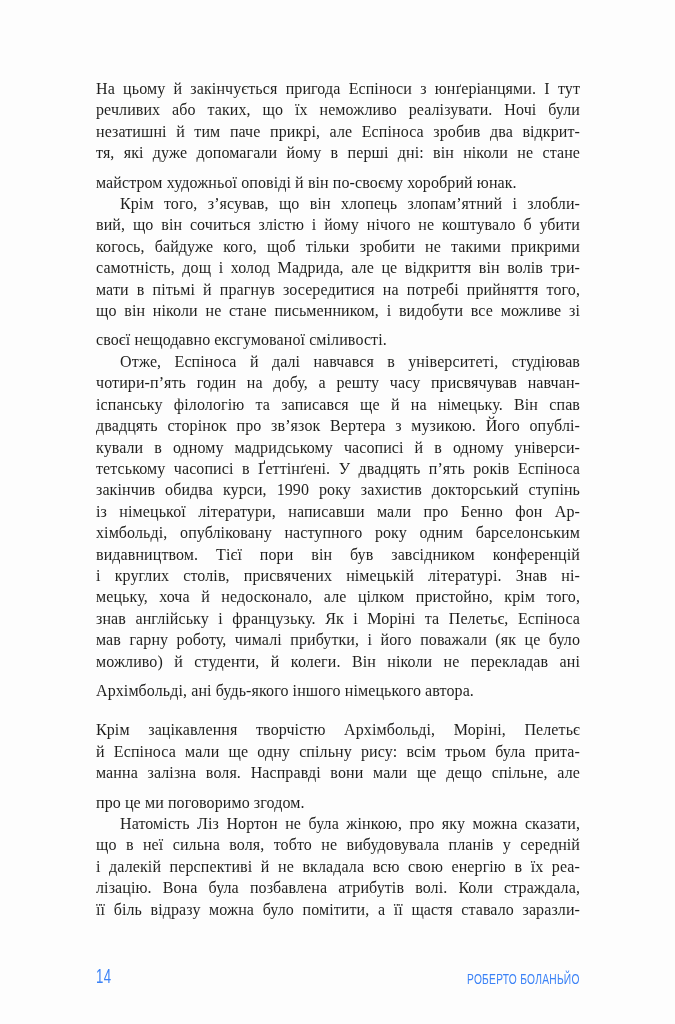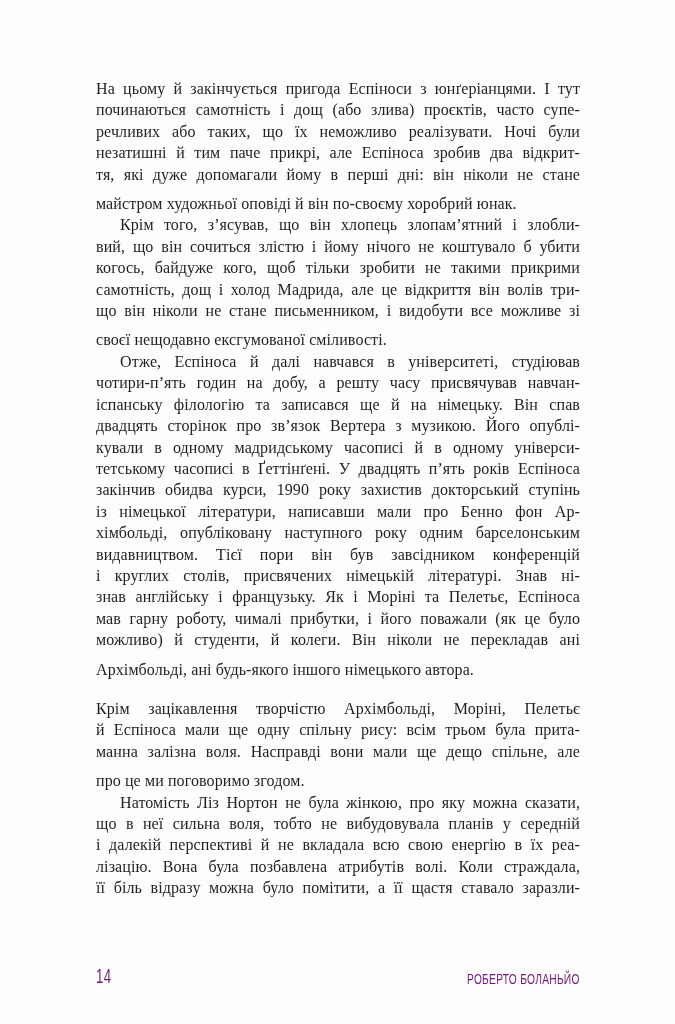--- a/index.html
+++ b/index.html
@@ -33,21 +33,21 @@
   }
   .line.ind { text-indent: 24px; }
   .line.pend { text-align-last: left; margin-top: 8px; }
   .footer {
     position: absolute;
     left: 96px;
     top: 964px;
     width: 484px;
     height: 24px;
     font-family: "Liberation Sans", sans-serif;
-    color: #701a75;
+    color: #3b82f6;
   }
   .page-num {
     position: absolute;
     left: 0;
     top: 1px;
     font-size: 20px;
     transform: scaleX(0.66);
     transform-origin: 0 50%;
     letter-spacing: 0.5px;
   }
@@ -62,46 +62,47 @@
     white-space: nowrap;
   }
 </style>
 </head>
 <body>
 
 <div class="page">
   <div class="text-block">
       <div class="para">
         <div class="line">На цьому й закінчується пригода Еспіноси з юнґеріанцями. І тут</div>
-        <div class="line">починаються самотність і дощ (або злива) проєктів, часто супе-</div>
         <div class="line">речливих або таких, що їх неможливо реалізувати. Ночі були</div>
         <div class="line">незатишні й тим паче прикрі, але Еспіноса зробив два відкрит-</div>
         <div class="line">тя, які дуже допомагали йому в перші дні: він ніколи не стане</div>
         <div class="line pend">майстром художньої оповіді й він по-своєму хоробрий юнак.</div>
       </div>
       <div class="para">
         <div class="line ind">Крім того, з’ясував, що він хлопець злопам’ятний і злобли-</div>
         <div class="line">вий, що він сочиться злістю і йому нічого не коштувало б убити</div>
         <div class="line">когось, байдуже кого, щоб тільки зробити не такими прикрими</div>
         <div class="line">самотність, дощ і холод Мадрида, але це відкриття він волів три-</div>
+        <div class="line">мати в пітьмі й прагнув зосередитися на потребі прийняття того,</div>
         <div class="line">що він ніколи не стане письменником, і видобути все можливе зі</div>
         <div class="line pend">своєї нещодавно ексгумованої сміливості.</div>
       </div>
       <div class="para">
         <div class="line ind">Отже, Еспіноса й далі навчався в університеті, студіював</div>
         <div class="line">чотири-п’ять годин на добу, а решту часу присвячував навчан-</div>
         <div class="line">іспанську філологію та записався ще й на німецьку. Він спав</div>
         <div class="line">двадцять сторінок про зв’язок Вертера з музикою. Його опублі-</div>
         <div class="line">кували в одному мадридському часописі й в одному універси-</div>
         <div class="line">тетському часописі в Ґеттінґені. У двадцять п’ять років Еспіноса</div>
         <div class="line">закінчив обидва курси, 1990 року захистив докторський ступінь</div>
         <div class="line">із німецької літератури, написавши мали про Бенно фон Ар-</div>
         <div class="line">хімбольді, опубліковану наступного року одним барселонським</div>
         <div class="line">видавництвом. Тієї пори він був завсідником конференцій</div>
         <div class="line">і круглих столів, присвячених німецькій літературі. Знав ні-</div>
+        <div class="line">мецьку, хоча й недосконало, але цілком пристойно, крім того,</div>
         <div class="line">знав англійську і французьку. Як і Моріні та Пелетьє, Еспіноса</div>
         <div class="line">мав гарну роботу, чималі прибутки, і його поважали (як це було</div>
         <div class="line">можливо) й студенти, й колеги. Він ніколи не перекладав ані</div>
         <div class="line pend">Архімбольді, ані будь-якого іншого німецького автора.</div>
       </div>
       <div class="para gap">
         <div class="line">Крім зацікавлення творчістю Архімбольді, Моріні, Пелетьє</div>
         <div class="line">й Еспіноса мали ще одну спільну рису: всім трьом була прита-</div>
         <div class="line">манна залізна воля. Насправді вони мали ще дещо спільне, але</div>
         <div class="line pend">про це ми поговоримо згодом.</div>

